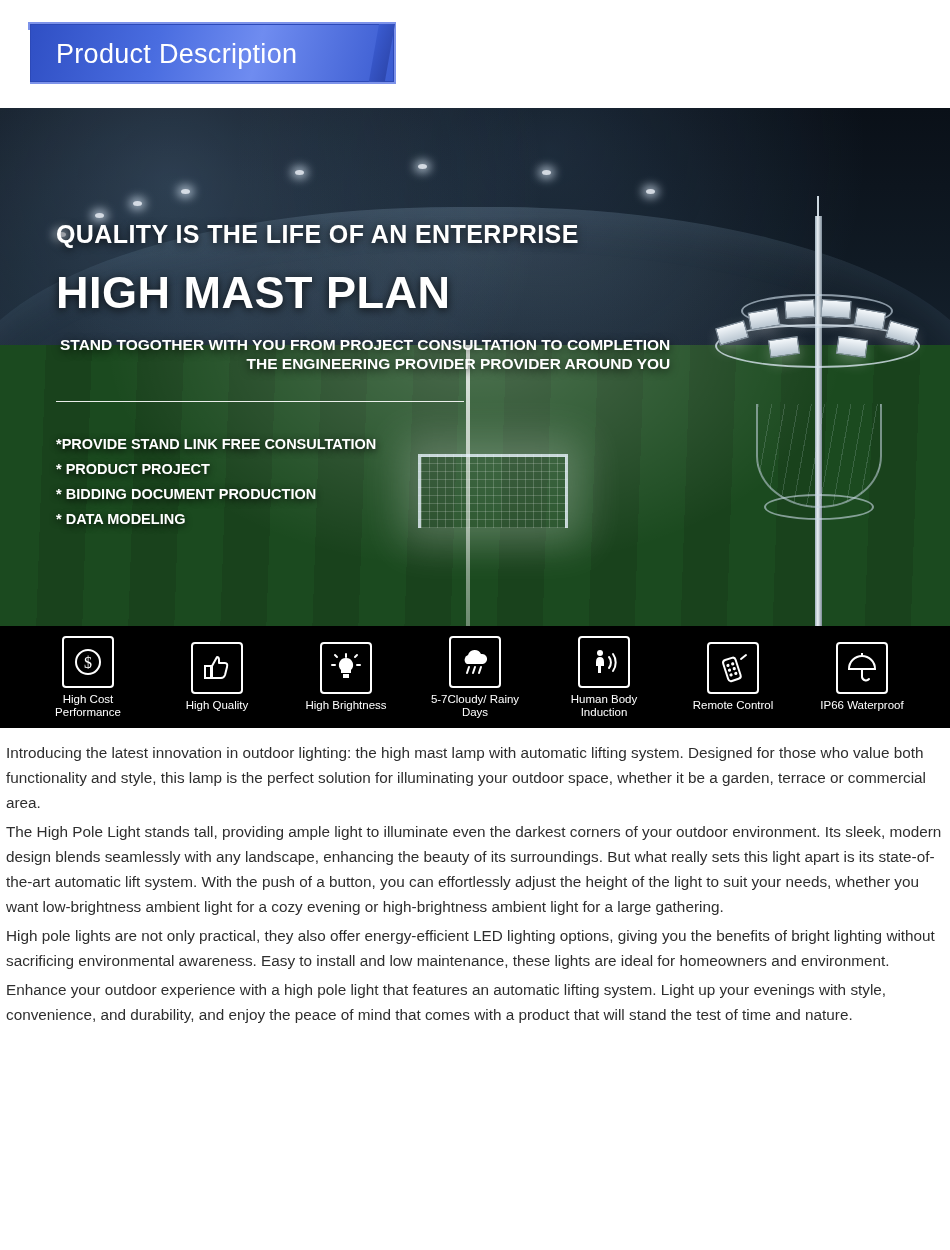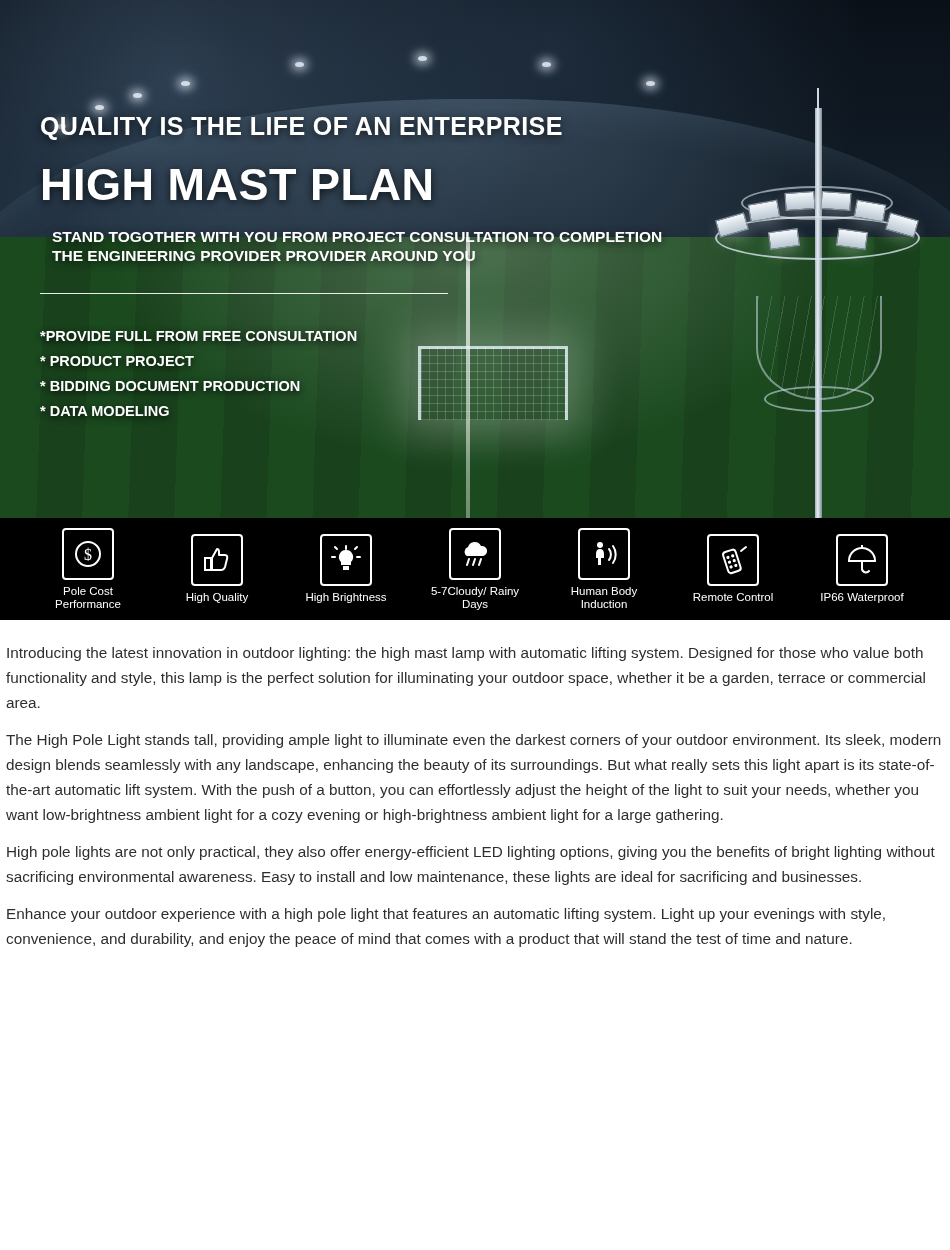--- a/index.html
+++ b/index.html
@@ -184,35 +184,36 @@
   .skirt-band {
     position: absolute;
     right: 76px; top: 386px;
     width: 110px; height: 26px;
     border: 2px solid rgba(205,220,232,.6);
     border-radius: 50%;
   }
 
   .hero-text {
     position: absolute;
-    left: 40px; top: 112px;
+    left: 56px; top: 112px;
     color: #fff;
     text-shadow: 0 2px 8px rgba(0,0,0,.75);
   }
   .h-quality {
     font-size: 25px; font-weight: bold; letter-spacing: .4px;
     margin: 0 0 18px 0;
   }
   .h-main {
     font-size: 45px; font-weight: bold; letter-spacing: .5px;
     margin: 0 0 16px 0;
   }
   .h-sub {
     font-size: 15.5px; font-weight: bold; line-height: 19px;
-    margin: 0 0 28px 12px;
+    margin: 0 0 28px 4px;
+    text-align: right;
   }
   .rule {
     width: 408px; height: 1px;
     background: rgba(255,255,255,.9);
     margin: 0 0 30px 0;
   }
   .bullets { list-style: none; margin: 0; padding: 0; }
   .bullets li {
     font-size: 14.5px; font-weight: bold; line-height: 25px;
     text-shadow: 0 2px 7px rgba(0,0,0,.85);
@@ -248,31 +249,37 @@
     line-height: 13px;
     color: #fff;
   }
 
   
   .body-copy {
     padding: 8px 6px 30px 6px;
     color: #2b2b2b;
   }
   .body-copy p {
-    margin: 12px 0 2px 0;
+    margin: 4px 0 2px 0;
     font-size: 15.3px;
     line-height: 25px;
     color: #2e2e2e;
   }
 </style>
 </head>
 <body>
 
 <div class="page">
 
+  <div class="header-wrap">
+    <div class="title-badge">
+      <div class="skew-edge"></div>
+      <span>Product Description</span>
+    </div>
+  </div>
 
   <div class="hero">
     <div class="sky"></div>
     <div class="roof"></div>
 
     <div class="lamp-dot" style="left:6%;  top:20%;"></div>
     <div class="lamp-dot" style="left:10%; top:17%;"></div>
     <div class="lamp-dot" style="left:14%; top:15%;"></div>
     <div class="lamp-dot" style="left:19%; top:13%;"></div>
     <div class="lamp-dot" style="left:31%; top:10%;"></div>
@@ -304,37 +311,37 @@
 
     <div class="hero-text">
       <p class="h-quality">QUALITY  IS THE LIFE OF AN ENTERPRISE</p>
       <h1 class="h-main">HIGH MAST PLAN</h1>
       <p class="h-sub">
         <span>STAND TOGOTHER WITH YOU FROM PROJECT CONSULTATION TO COMPLETION</span><br>
         <span>THE ENGINEERING PROVIDER PROVIDER AROUND YOU</span>
       </p>
       <div class="rule"></div>
       <ul class="bullets">
-        <li>*PROVIDE FULL FROM FREE CONSULTATION</li>
+        <li>*PROVIDE STAND LINK FREE CONSULTATION</li>
         <li>* PRODUCT PROJECT</li>
         <li>* BIDDING DOCUMENT PRODUCTION</li>
         <li>* DATA MODELING</li>
       </ul>
     </div>
 
     <div class="icon-strip">
 
       <div class="icon-cell">
         <div class="icon-box">
           <svg width="34" height="34" viewBox="0 0 34 34">
             <circle cx="17" cy="17" r="12" fill="none" stroke="#fff" stroke-width="2"></circle>
             <text x="17" y="23" text-anchor="middle" font-family="Liberation Serif, serif" font-size="16" fill="#fff">$</text>
           </svg>
         </div>
-        <div class="icon-label">Pole Cost Performance</div>
+        <div class="icon-label">High Cost Performance</div>
       </div>
 
       <div class="icon-cell">
         <div class="icon-box">
           <svg width="32" height="32" viewBox="0 0 32 32">
             <path d="M11 14 L16 5 q2 0 2 3 v3 h6 q3 0 2 4 l-2 8 q-1 3 -4 3 h-9 z" fill="none" stroke="#fff" stroke-width="2" stroke-linejoin="round"></path>
             <rect x="4" y="14" width="6" height="12" fill="none" stroke="#fff" stroke-width="2"></rect>
           </svg>
         </div>
         <div class="icon-label">High Quality</div>
@@ -414,17 +421,17 @@
         </div>
         <div class="icon-label">IP66 Waterproof</div>
       </div>
 
     </div>
   </div>
 
   <div class="body-copy">
     <p>Introducing the latest innovation in outdoor lighting: the high mast lamp with automatic lifting system. Designed for those who value both functionality and style, this lamp is the perfect solution for illuminating your outdoor space, whether it be a garden, terrace or commercial area.</p>
     <p>The High Pole Light stands tall, providing ample light to illuminate even the darkest corners of your outdoor environment. Its sleek, modern design blends seamlessly with any landscape, enhancing the beauty of its surroundings. But what really sets this light apart is its state-of-the-art automatic lift system. With the push of a button, you can effortlessly adjust the height of the light to suit your needs, whether you want low-brightness ambient light for a cozy evening or high-brightness ambient light for a large gathering.</p>
-    <p>High pole lights are not only practical, they also offer energy-efficient LED lighting options, giving you the benefits of bright lighting without sacrificing environmental awareness. Easy to install and low maintenance, these lights are ideal for sacrificing and businesses.</p>
+    <p>High pole lights are not only practical, they also offer energy-efficient LED lighting options, giving you the benefits of bright lighting without sacrificing environmental awareness. Easy to install and low maintenance, these lights are ideal for homeowners and environment.</p>
     <p>Enhance your outdoor experience with a high pole light that features an automatic lifting system. Light up your evenings with style, convenience, and durability, and enjoy the peace of mind that comes with a product that will stand the test of time and nature.</p>
   </div>
 
 </div>
 
 </body></html>

